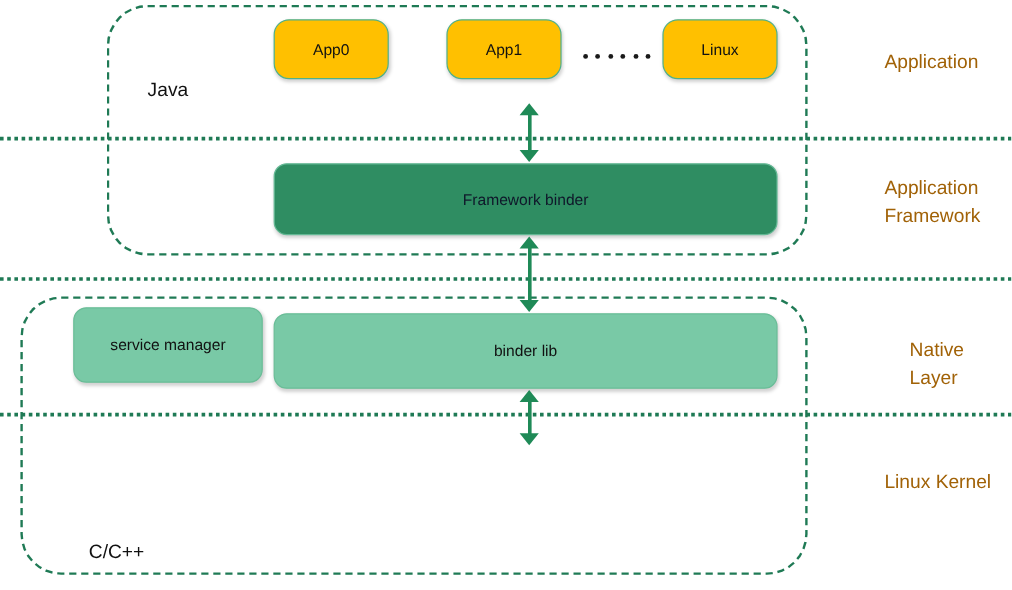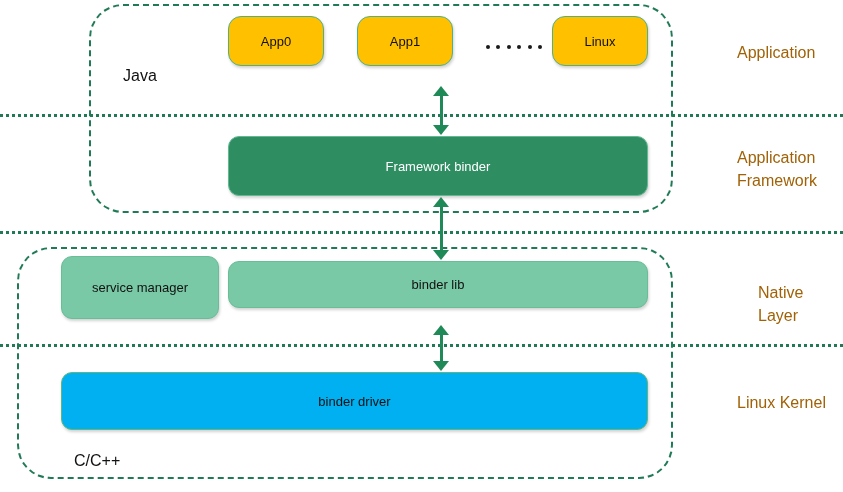--- a/index.html
+++ b/index.html
@@ -80,48 +80,48 @@
   }
   .node.app {
     background: #ffc000;
     border-color: #4fb08a;
     top: 16px;
     width: 96px;
     height: 50px;
     border-radius: 13px;
   }
   .node.app.a0 { left: 228px; }
-  .node.app.a1 { left: 357px; text-align: center; }
+  .node.app.a1 { left: 372px; text-align: center; }
   .node.app.an { left: 552px; }
 
   .node.framework {
     background: #2f8d62;
     border-color: #63b894;
     left: 228px;
     top: 136px;
     width: 420px;
     height: 60px;
   }
-  .node.framework .node-text { color: #ffffff; }
+  .node.framework .node-text { color: #0f172a; }
 
   .node.svcmgr {
     background: #79c9a6;
     border-color: #69bd97;
     left: 61px;
     top: 256px;
     width: 158px;
     height: 63px;
   }
   .node.binderlib {
     background: #79c9a6;
     border-color: #69bd97;
     left: 228px;
     top: 261px;
     width: 420px;
-    height: 47px;
+    height: 63px;
     text-align: center;
   }
   .node.driver {
     background: #00b0f0;
     border-color: #61b77f;
     left: 61px;
     top: 372px;
     width: 587px;
     height: 58px;
   }
@@ -218,23 +218,20 @@
     <span class="node-text">Framework binder</span>
   </div>
 
   <div class="node svcmgr">
     <span class="node-text">service manager</span>
   </div>
   <div class="node binderlib">
     <span class="node-text">binder lib</span>
   </div>
 
-  <div class="node driver">
-    <span class="node-text">binder driver</span>
-  </div>
 
   <div class="arrow ar1">
     <div class="head up"></div>
     <div class="shaft"></div>
     <div class="head down"></div>
   </div>
   <div class="arrow ar2">
     <div class="head up"></div>
     <div class="shaft"></div>
     <div class="head down"></div>

